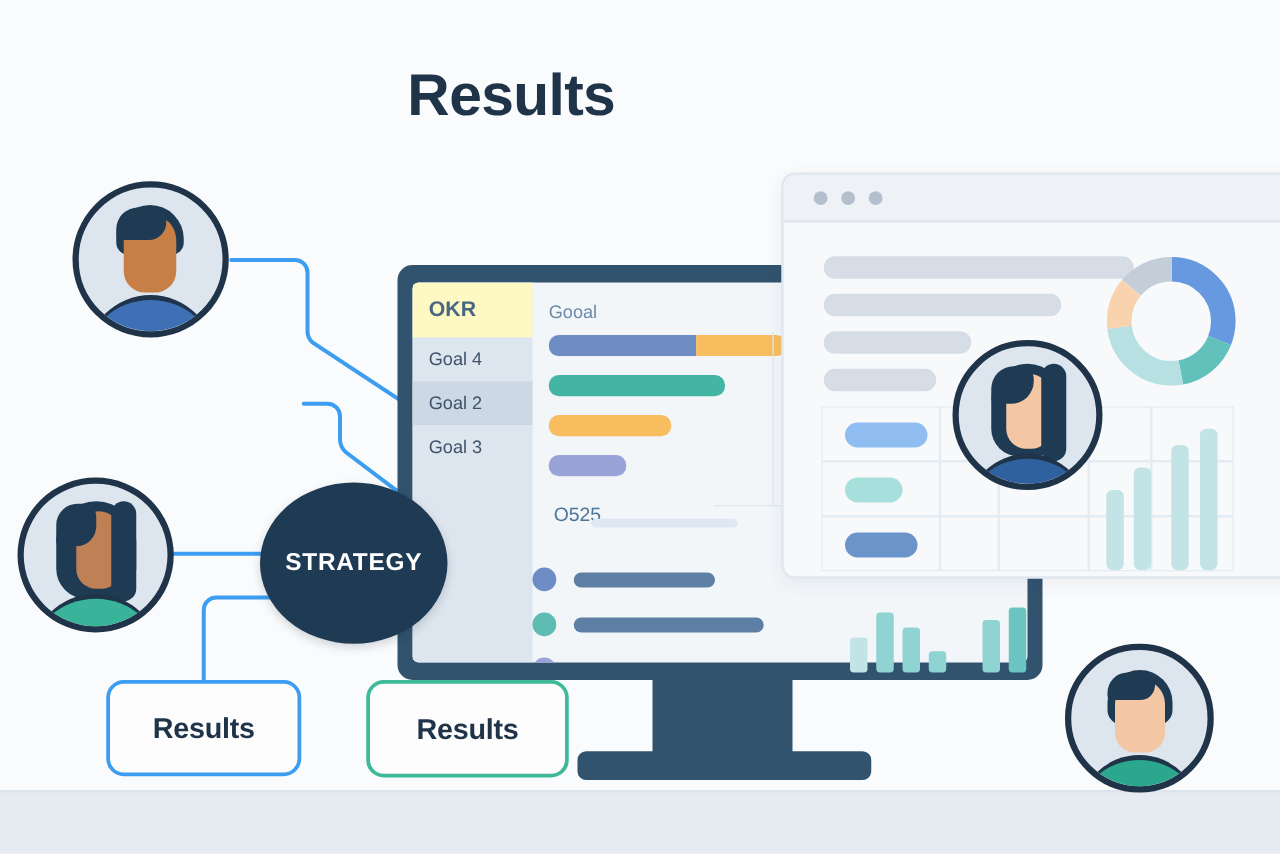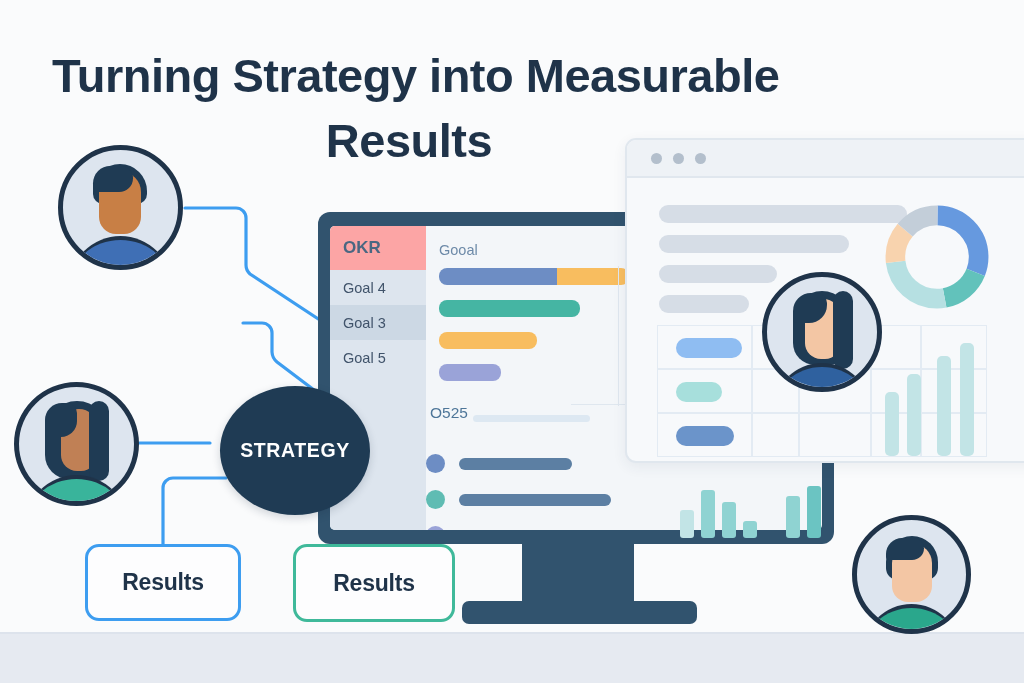--- a/index.html
+++ b/index.html
@@ -44,21 +44,21 @@
     position:absolute; background:#fdfdfe;
     border:3px solid #3d9df0; border-radius:14px;
     display:flex; align-items:center; justify-content:center;
     color:#1f3349; font-size:23px; font-weight:700;
     letter-spacing:-0.2px;
   }
   .nodebox.green { border-color:#3fb99a; }
 
   
   .strategy {
-    position:absolute; left:220px; top:386px; width:150px; height:129px;
+    position:absolute; left:208px; top:386px; width:150px; height:129px;
     background:#1f3b54; border-radius:50%;
     display:flex; align-items:center; justify-content:center;
     color:#ffffff; font-size:19.5px; font-weight:700; letter-spacing:0.6px;
     box-shadow:0 3px 8px rgba(20,40,60,.18);
   }
 
   
   .monitor { position:absolute; left:318px; top:212px; width:516px; height:332px; }
   .mon-bezel {
     position:absolute; inset:0; background:#31536e;
@@ -74,21 +74,21 @@
     background:#31536e;
   }
   .mon-base {
     position:absolute; left:144px; top:389px; width:235px; height:23px;
     background:#31536e; border-radius:7px;
   }
 
   
   .okr-side { width:96px; background:#dde5ee; flex:none; }
   .okr-head {
-    height:44px; background:#fca5a5; display:flex; align-items:center;
+    height:44px; background:#fef9c3; display:flex; align-items:center;
     padding-left:13px; color:#4a6782; font-size:17px; font-weight:700;
   }
   .okr-row {
     height:35px; display:flex; align-items:center; padding-left:13px;
     color:#40536a; font-size:14.5px; font-weight:400;
   }
   .okr-row.alt { background:#ccd8e4; }
 
   .okr-main { flex:1; position:absolute; left:96px; top:0; right:0; bottom:0; padding:16px 0 0 13px; }
   .goal-label { color:#6d8aa8; font-size:14.5px; margin-bottom:10px; }
@@ -136,51 +136,50 @@
     <path d="M243 323 H262 a10 10 0 0 1 10 10 V352 a14 14 0 0 0 5 10 L400 455" fill="none" stroke="#3d9df0" stroke-width="3.2" stroke-linecap="round"></path>
 
     <path d="M139 443 H210" fill="none" stroke="#3d9df0" stroke-width="3.2" stroke-linecap="round"></path>
 
     <path d="M226 478 H173 a10 10 0 0 0 -10 10 V544" fill="none" stroke="#3d9df0" stroke-width="3.2" stroke-linecap="round"></path>
 
     <path d="M373 470 V544" fill="none" stroke="#3d9df0" stroke-width="3.2" stroke-linecap="round"></path>
   </svg>
 
   <h1 class="title">
-    <span>Turning Strategy into Measurable</span>
     <span class="ln2">Results</span>
   </h1>
 
   <div class="monitor">
     <div class="mon-bezel"></div>
     <div class="mon-screen">
 
       <div class="okr-side">
         <div class="okr-head">OKR</div>
         <div class="okr-row">Goal 4</div>
-        <div class="okr-row alt">Goal 3</div>
-        <div class="okr-row">Goal 5</div>
+        <div class="okr-row alt">Goal 2</div>
+        <div class="okr-row">Goal 3</div>
       </div>
 
       <div class="okr-main">
         <div class="goal-label">Gooal</div>
 
         <div class="vline" style="left:192px; top:40px; height:140px;"></div>
         <div class="vline" style="left:264px; top:40px; height:140px;"></div>
         <div style="position:absolute;left:145px;top:178px;width:160px;height:1.4px;background:#dfe7ef;"></div>
 
         <div class="gbar" style="width:190px;">
           <div style="width:62%;background:#6d8dc4;"></div>
           <div style="width:38%;background:#f8bd5f;"></div>
         </div>
         <div class="gbar" style="width:141px;background:#45b5a3;"></div>
         <div class="gbar" style="width:98px;background:#f8bd5f;"></div>
         <div class="gbar" style="width:62px;background:#9aa3d8;"></div>
 
-        <div class="o525" style="left:4px; top:178px;">O525</div>
+        <div class="o525" style="left:17px; top:178px;">O525</div>
         <div class="o525line" style="left:47px; top:189px; width:117px;"></div>
 
         <div class="lrow" style="left:0px; top:228px;">
           <div class="ldot" style="background:#6d8dc4;"></div>
           <div class="lbar" style="width:113px;"></div>
         </div>
         <div class="lrow" style="left:0px; top:264px;">
           <div class="ldot" style="background:#5fbcb3;"></div>
           <div class="lbar" style="width:152px;"></div>
         </div>

